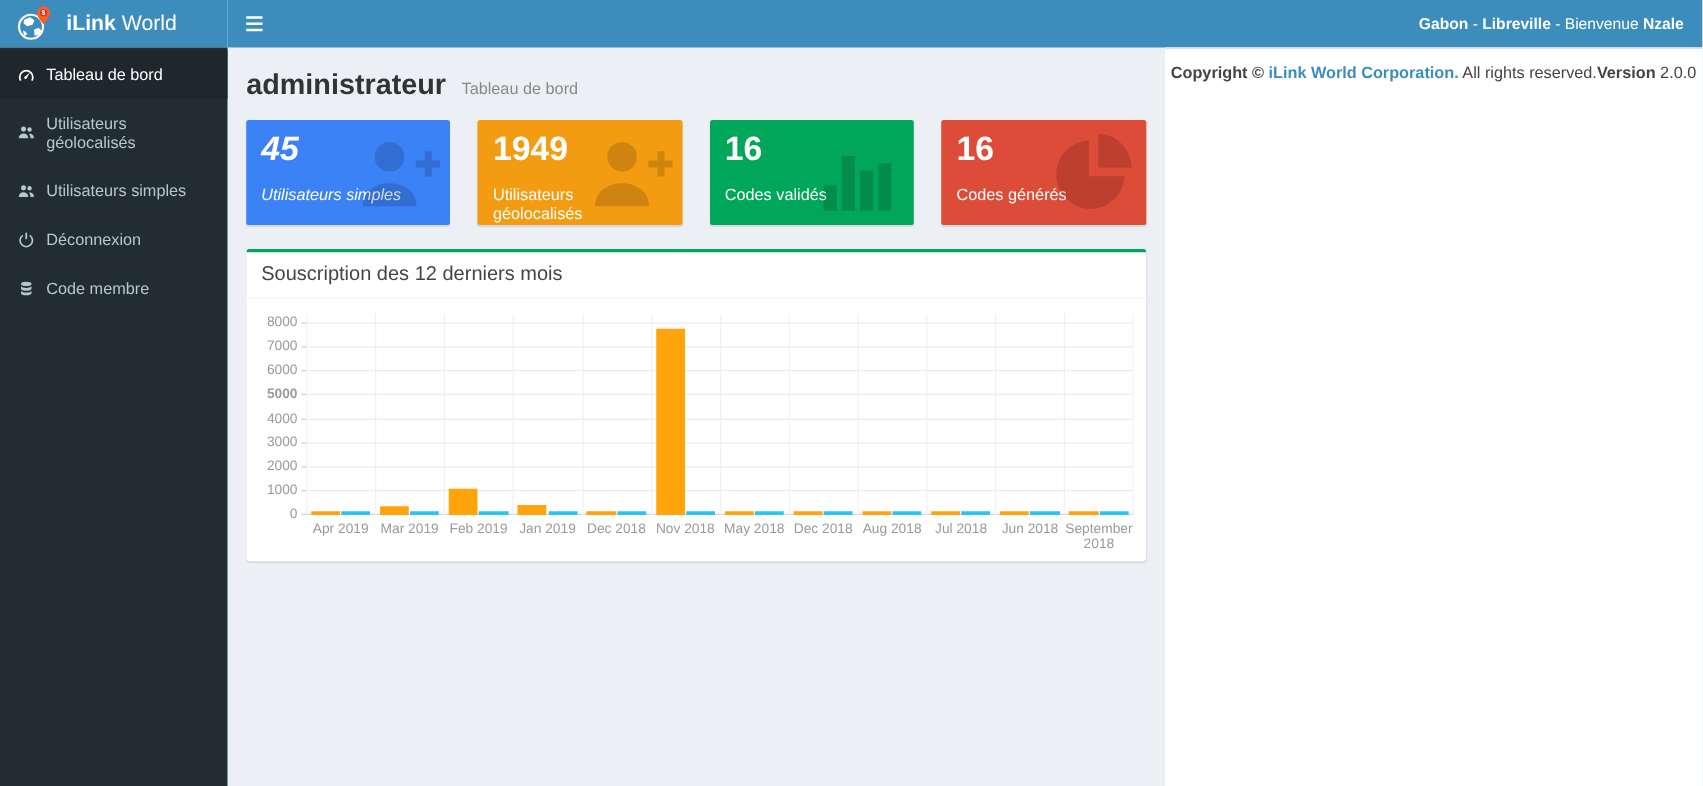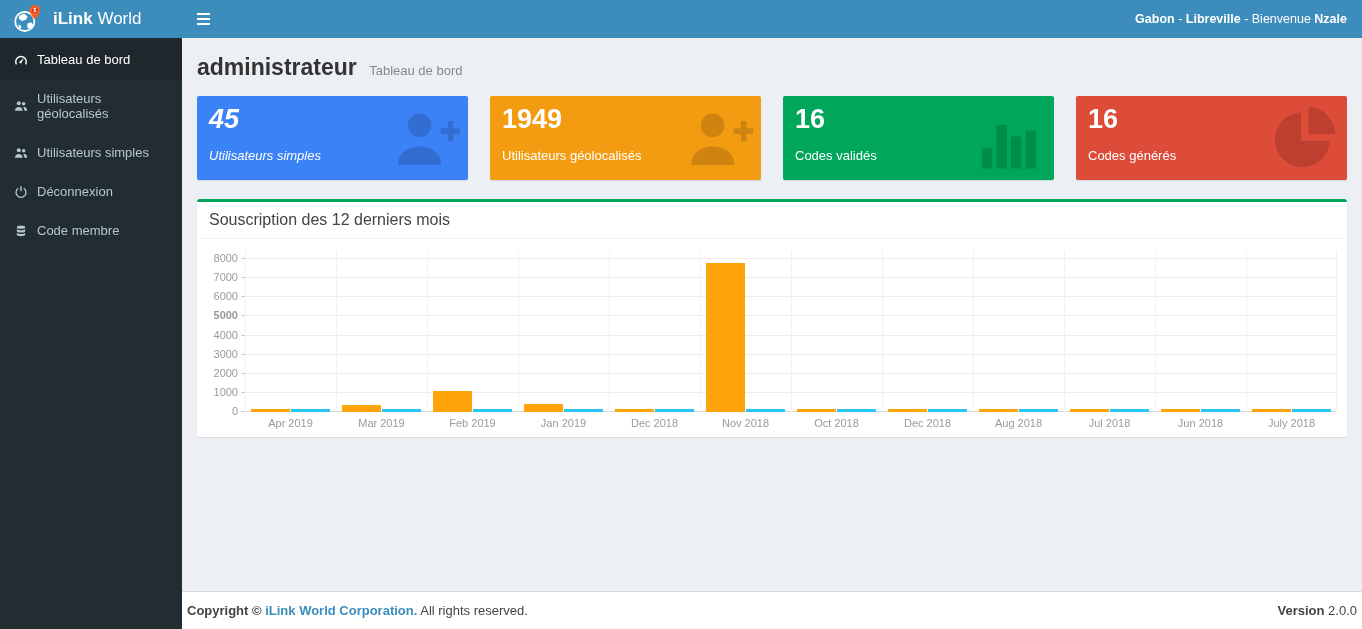--- a/index.html
+++ b/index.html
@@ -22,21 +22,21 @@
   .hamburger span{display:block;width:13px;height:2px;background:#fff;}
   .greeting{color:#fff;font-size:12.5px;}
   .greeting .b{font-weight:bold;}
   
   .main{display:flex;height:591px;}
   .sidebar{width:182px;background:var(--sidebar-bg);padding-top:2px;flex:none;}
   .menu-item{display:flex;align-items:center;gap:9px;padding:12px 14px;
              color:#b8c7ce;font-size:13px;cursor:pointer;}
   .menu-item.active{background:var(--sidebar-active);color:#fff;}
   .menu-item svg{flex:none;fill:currentColor;}
-  .content-col{flex:1;display:flex;flex-direction:column;min-width:0;}
+  .content-col{flex:1;display:flex;min-width:0;}
   .content{flex:1;padding:10px 15px 0;}
   
   .page-header{margin:6px 0 15px;}
   .page-title{font-size:23px;font-weight:600;color:#333;}
   .page-subtitle{font-size:13px;color:#888;margin-left:8px;font-weight:normal;}
   
   .boxes{display:flex;gap:22px;}
   .stat-box{flex:1;height:84px;border-radius:2px;position:relative;color:#fff;
             padding:9px 12px;box-shadow:0 1px 1px rgba(0,0,0,.1);overflow:hidden;}
   .stat-value{font-size:27px;font-weight:bold;line-height:1.1;}
@@ -267,26 +267,26 @@
                 <div class="bar" style="left: 95.9167%; width: 3.5%; height: 3px; background: rgb(41, 197, 245);"></div>
               </div>
           </div>
           <div class="x-axis">
               <div class="x-label">Apr 2019</div>
               <div class="x-label">Mar 2019</div>
               <div class="x-label">Feb 2019</div>
               <div class="x-label">Jan 2019</div>
               <div class="x-label">Dec 2018</div>
               <div class="x-label">Nov 2018</div>
-              <div class="x-label">Oct 2018</div>
+              <div class="x-label">May 2018</div>
               <div class="x-label">Dec 2018</div>
               <div class="x-label">Aug 2018</div>
               <div class="x-label">Jul 2018</div>
               <div class="x-label">Jun 2018</div>
-              <div class="x-label">July 2018</div>
+              <div class="x-label">September 2018</div>
             </div>
         </div>
       </div>
     </div>
 
     <div class="footer">
       <div>
         <span class="fw-b">Copyright © </span><a>iLink World Corporation.</a><span> All rights reserved.</span>
       </div>
       <div>

